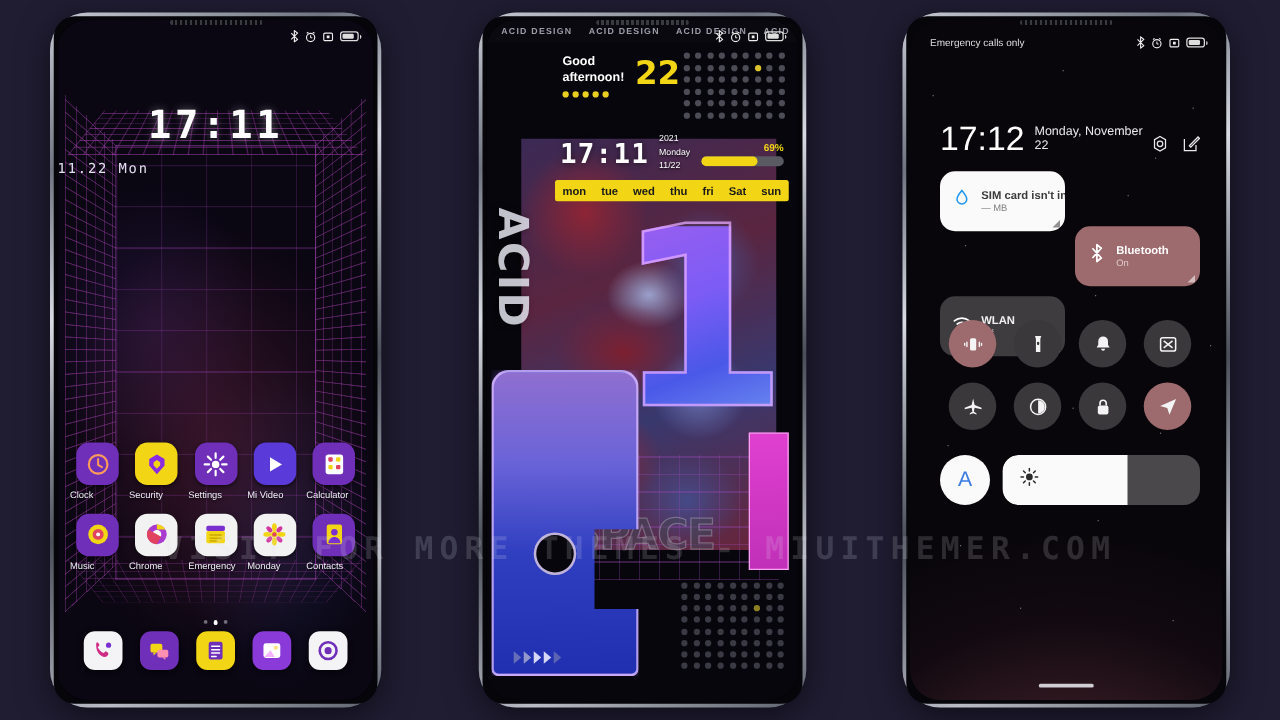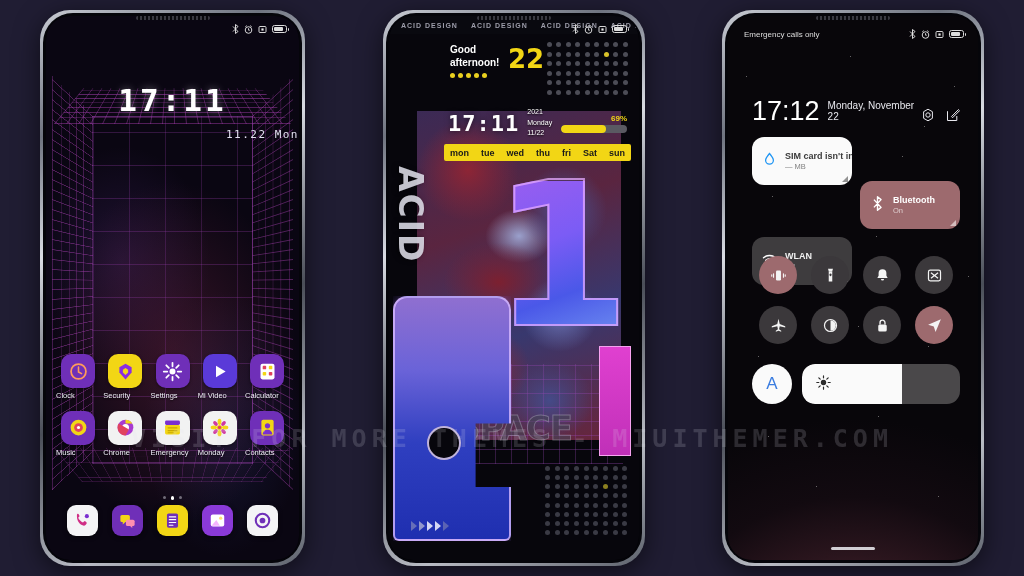--- a/index.html
+++ b/index.html
@@ -30,21 +30,21 @@
   .phone {
     position:absolute;
     border-radius:30px;
     background:linear-gradient(150deg,#c9ccd4 0%,#6f7480 18%,#d8dbe2 35%,#4a4e58 60%,#b9bcc4 82%,#5d626c 100%);
     padding:3px;
     box-shadow:0 6px 26px rgba(0,0,0,0.55);
   }
   .phone-inner {
     position:relative;
     width:100%; height:100%;
-    border-radius:30px;
+    border-radius:17px;
     background:#05050a;
     overflow:hidden;
   }
   .screen {
     position:absolute;
     inset:3px;
     border-radius:24px;
     overflow:hidden;
     background:#000;
   }
@@ -125,21 +125,21 @@
   }
   .p1-clock {
     position:absolute; top:66px; left:0; right:0; text-align:center;
     font-family:"DejaVu Sans Mono", monospace;
     font-size:31px; font-weight:bold; color:#fff;
     letter-spacing:3px;
     text-shadow:0 0 8px rgba(255,255,255,0.35);
     z-index:12;
   }
   .p1-date {
-    position:absolute; top:112px; left:0; right:0; text-align:right;
+    position:absolute; top:112px; left:0; right:0; text-align:left;
     font-family:"DejaVu Sans Mono", monospace;
     font-size:11px; color:#e2dff0; letter-spacing:1.5px;
     z-index:12;
   }
   .p1-apps {
     position:absolute; left:0; right:0; top:338px;
     z-index:15; padding:0 10px;
   }
   .app-row { display:flex; justify-content:space-between; margin-bottom:11px; }
   .app { width:44px; text-align:left; }

